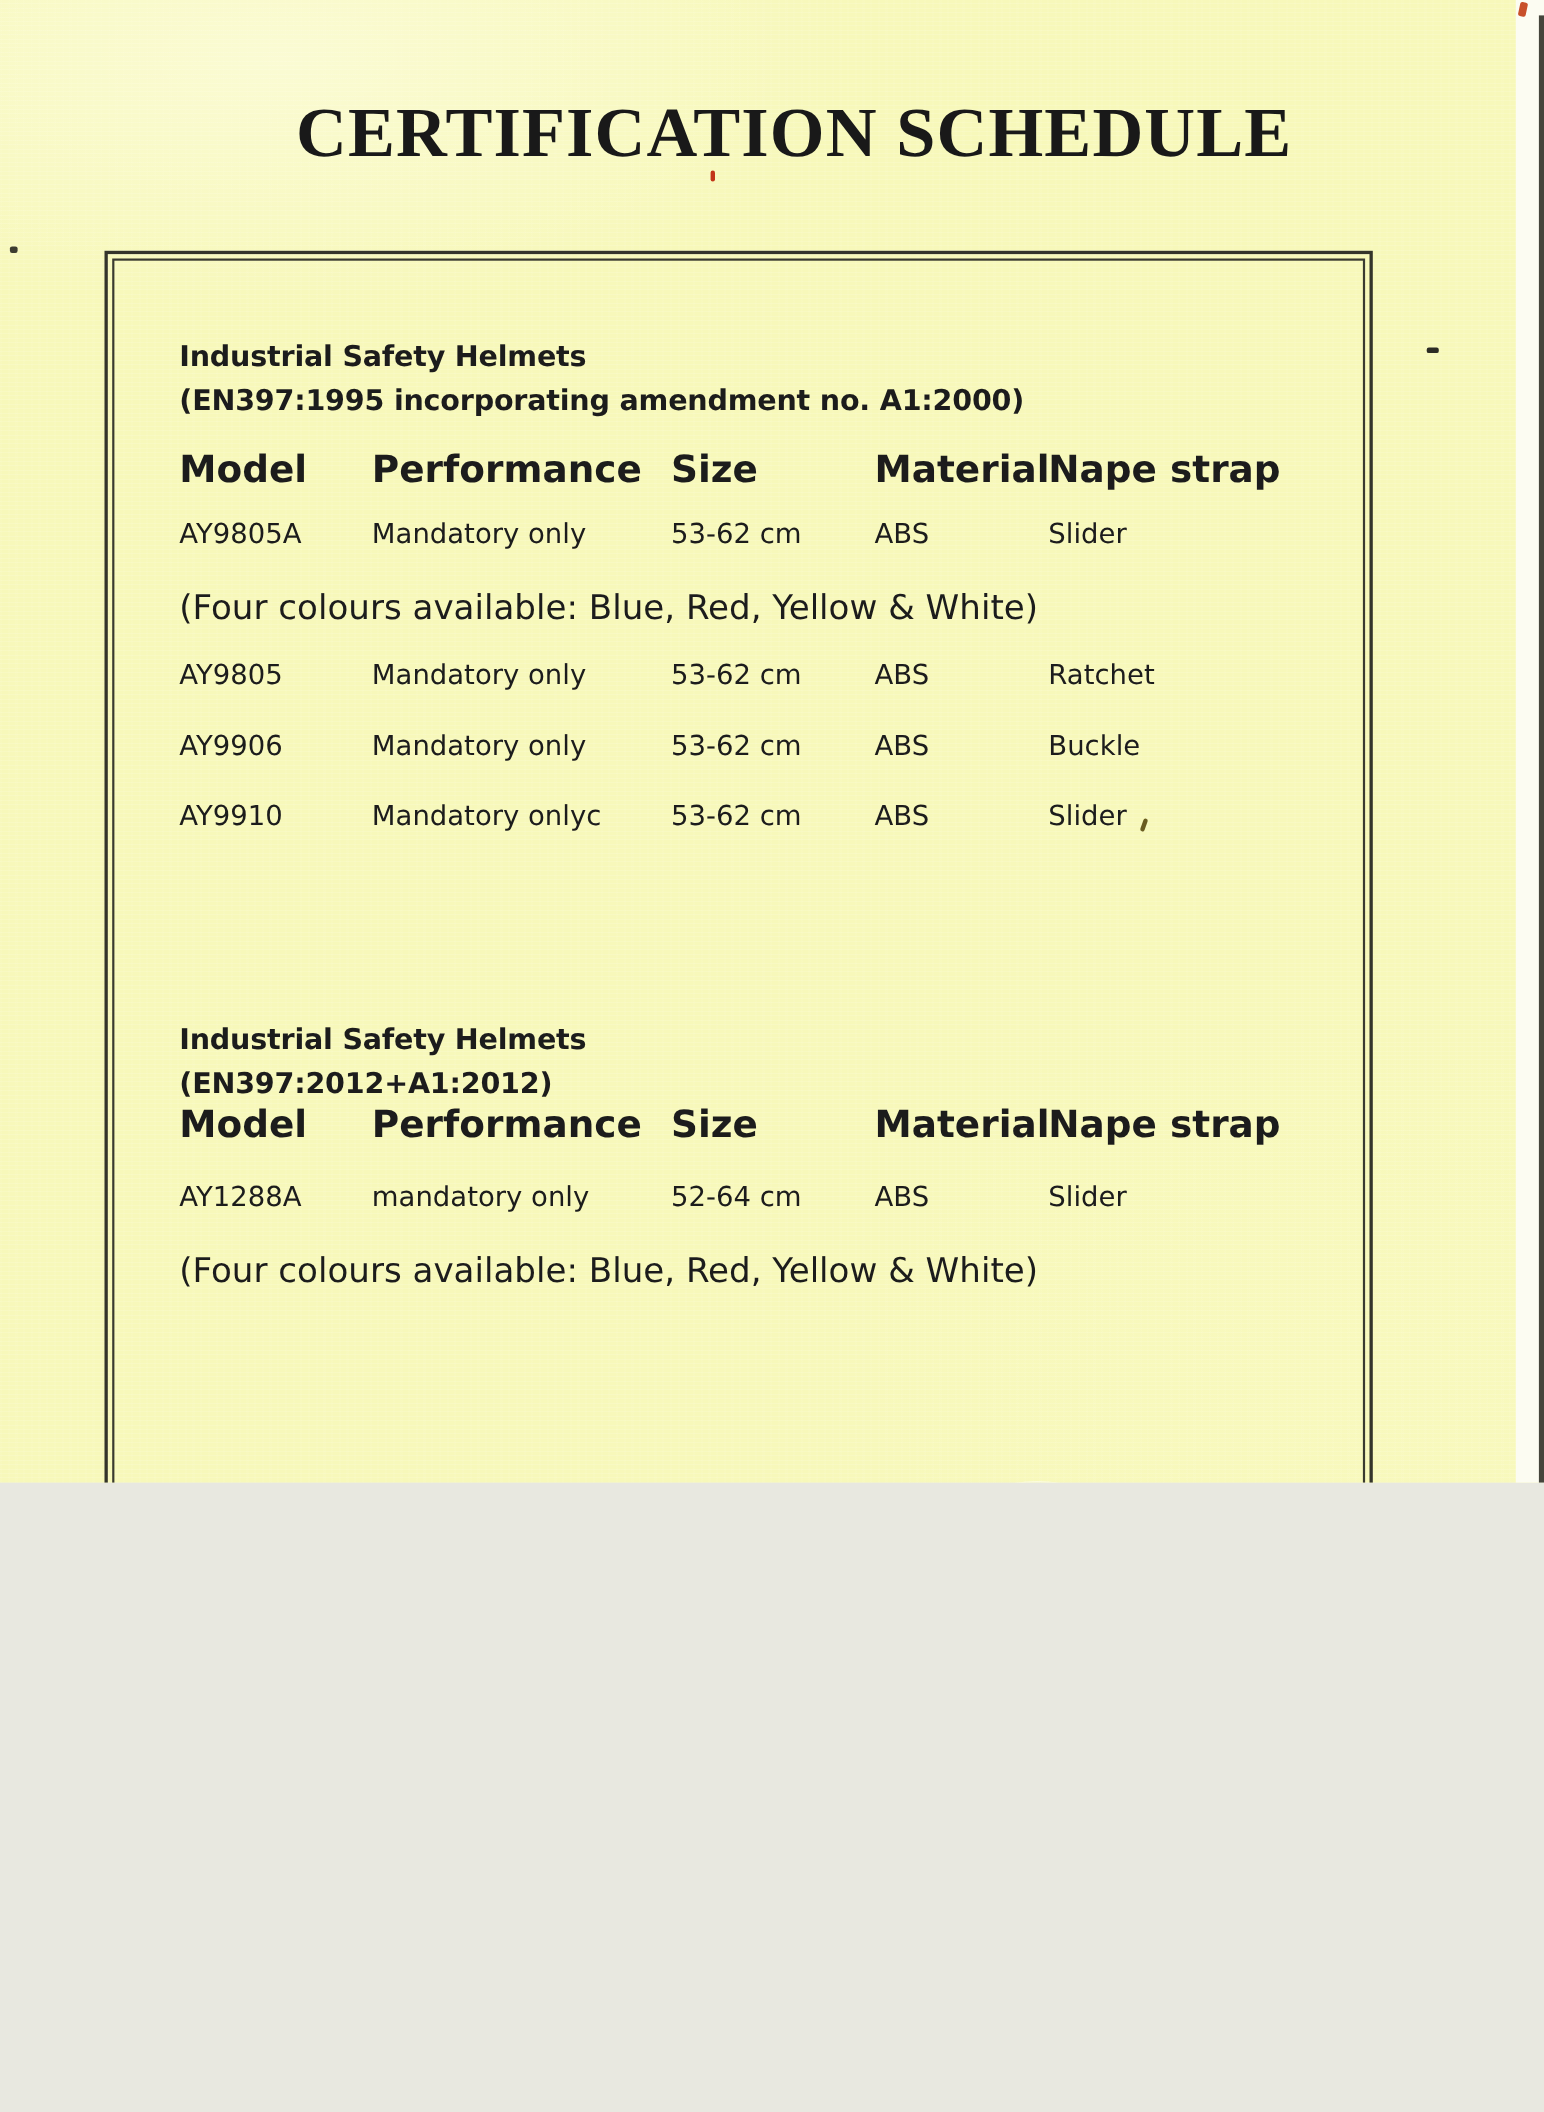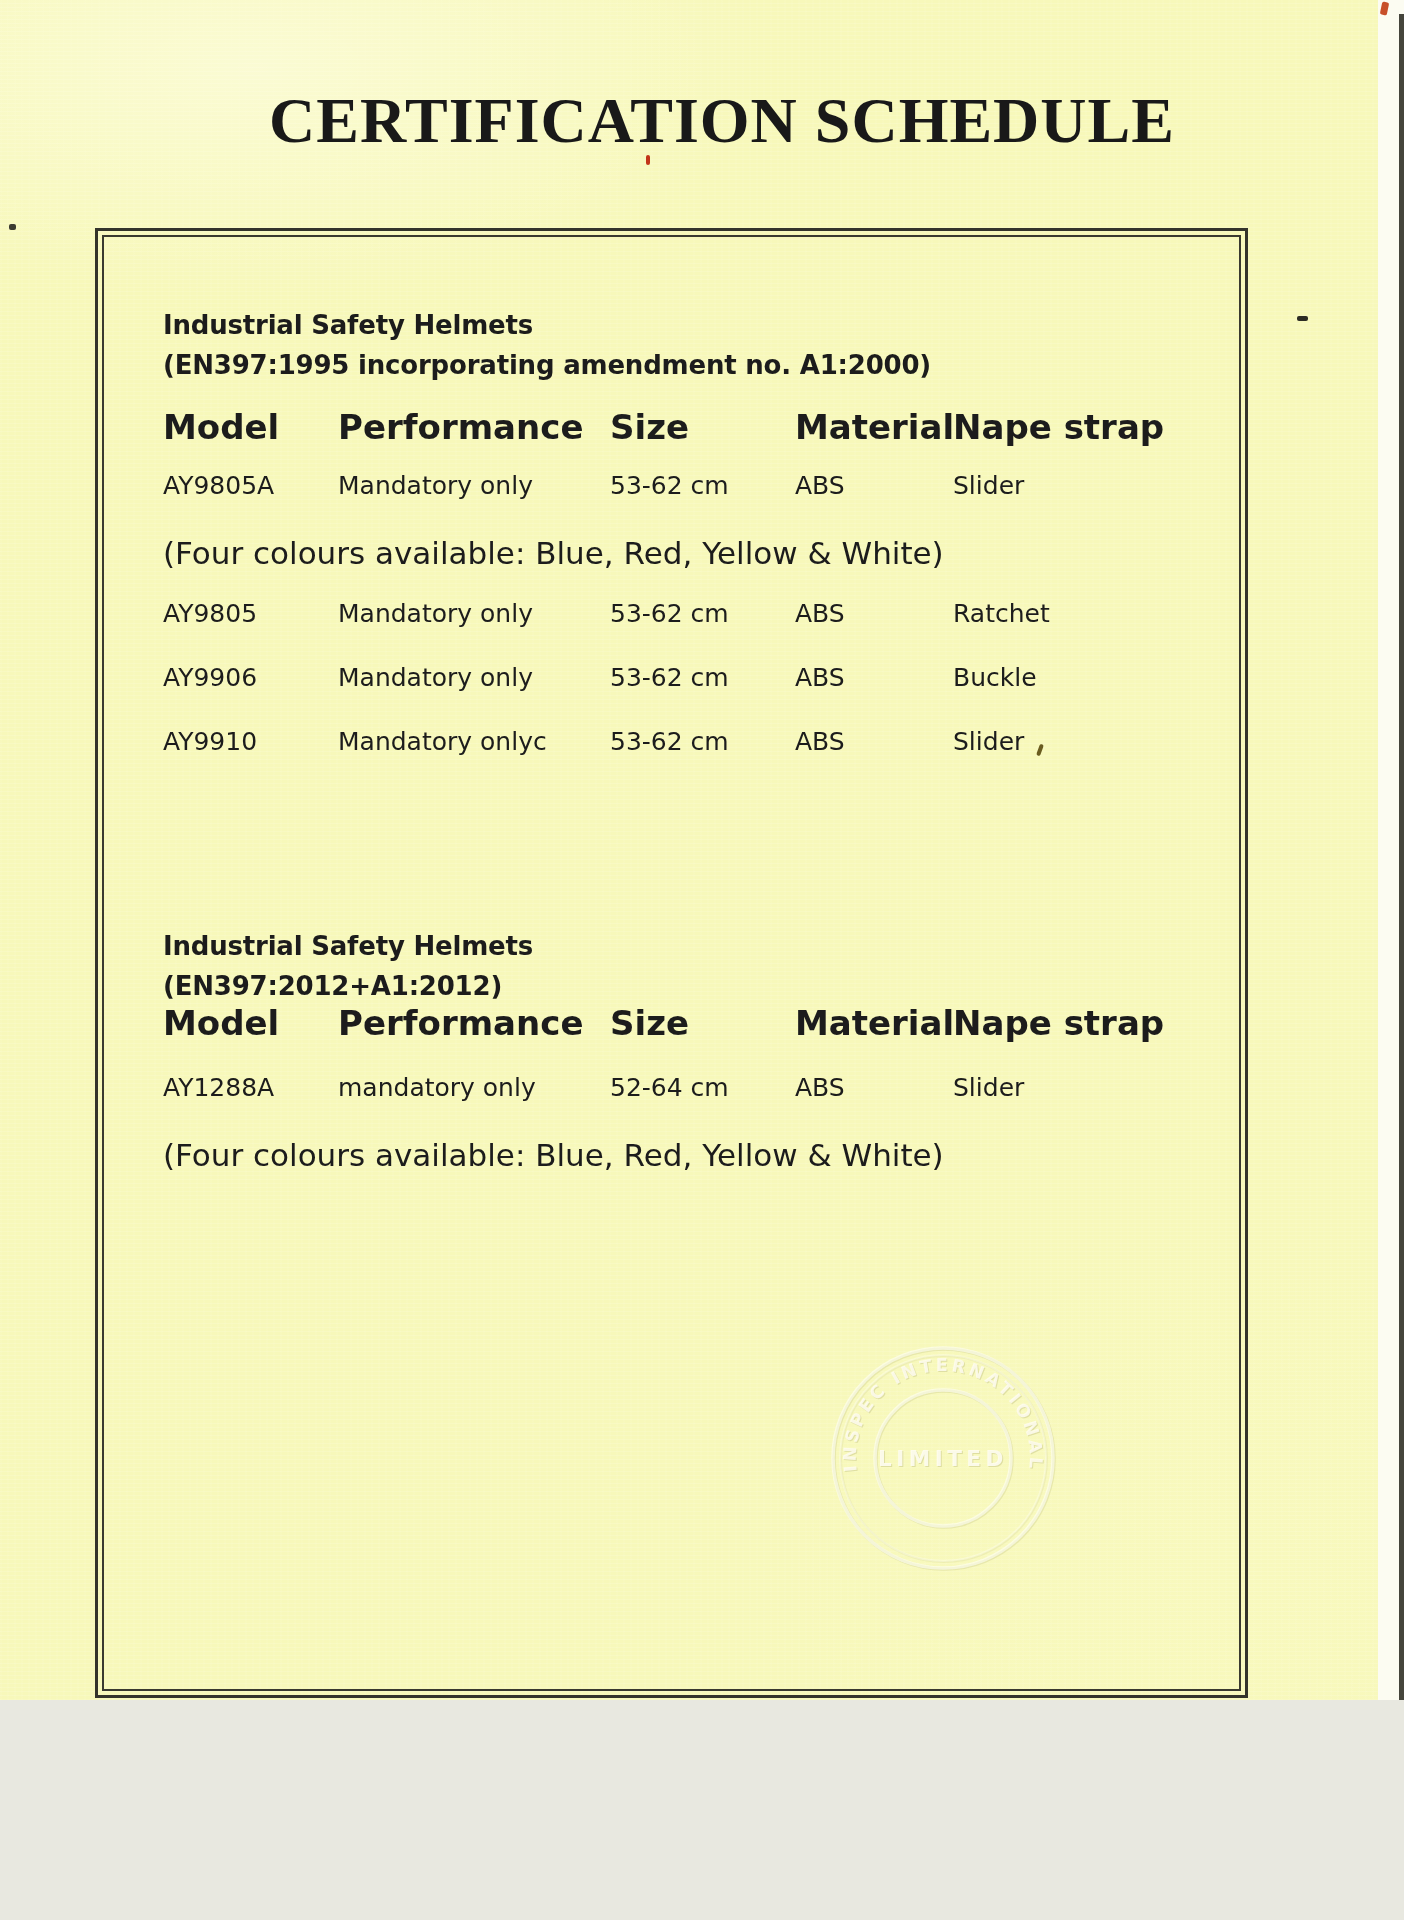--- a/index.html
+++ b/index.html
@@ -1,18 +1,18 @@
 <!DOCTYPE html>
 <html><head>
 <meta charset="utf-8">
 <style>
   html,body{margin:0;padding:0;background:#e8e8e0;}
   .page{
     position:relative;
-    width:1404px;height:1700px;
+    width:1404px;height:1348px;
     overflow:hidden;
     background-color:#f7f8ba;
     background-image:
       repeating-linear-gradient(0deg, rgba(255,255,245,0.14) 0 1px, rgba(0,0,0,0) 1px 4px),
       repeating-linear-gradient(90deg, rgba(252,252,215,0.10) 0 2px, rgba(0,0,0,0) 2px 7px),
       radial-gradient(ellipse 800px 350px at 18% 4%, rgba(255,255,242,0.45), rgba(0,0,0,0) 65%),
       radial-gradient(ellipse 900px 600px at 88% 92%, rgba(250,250,195,0.35), rgba(0,0,0,0) 60%);
     font-family:"DejaVu Sans", sans-serif;
     color:#1c1c1c;
   }

